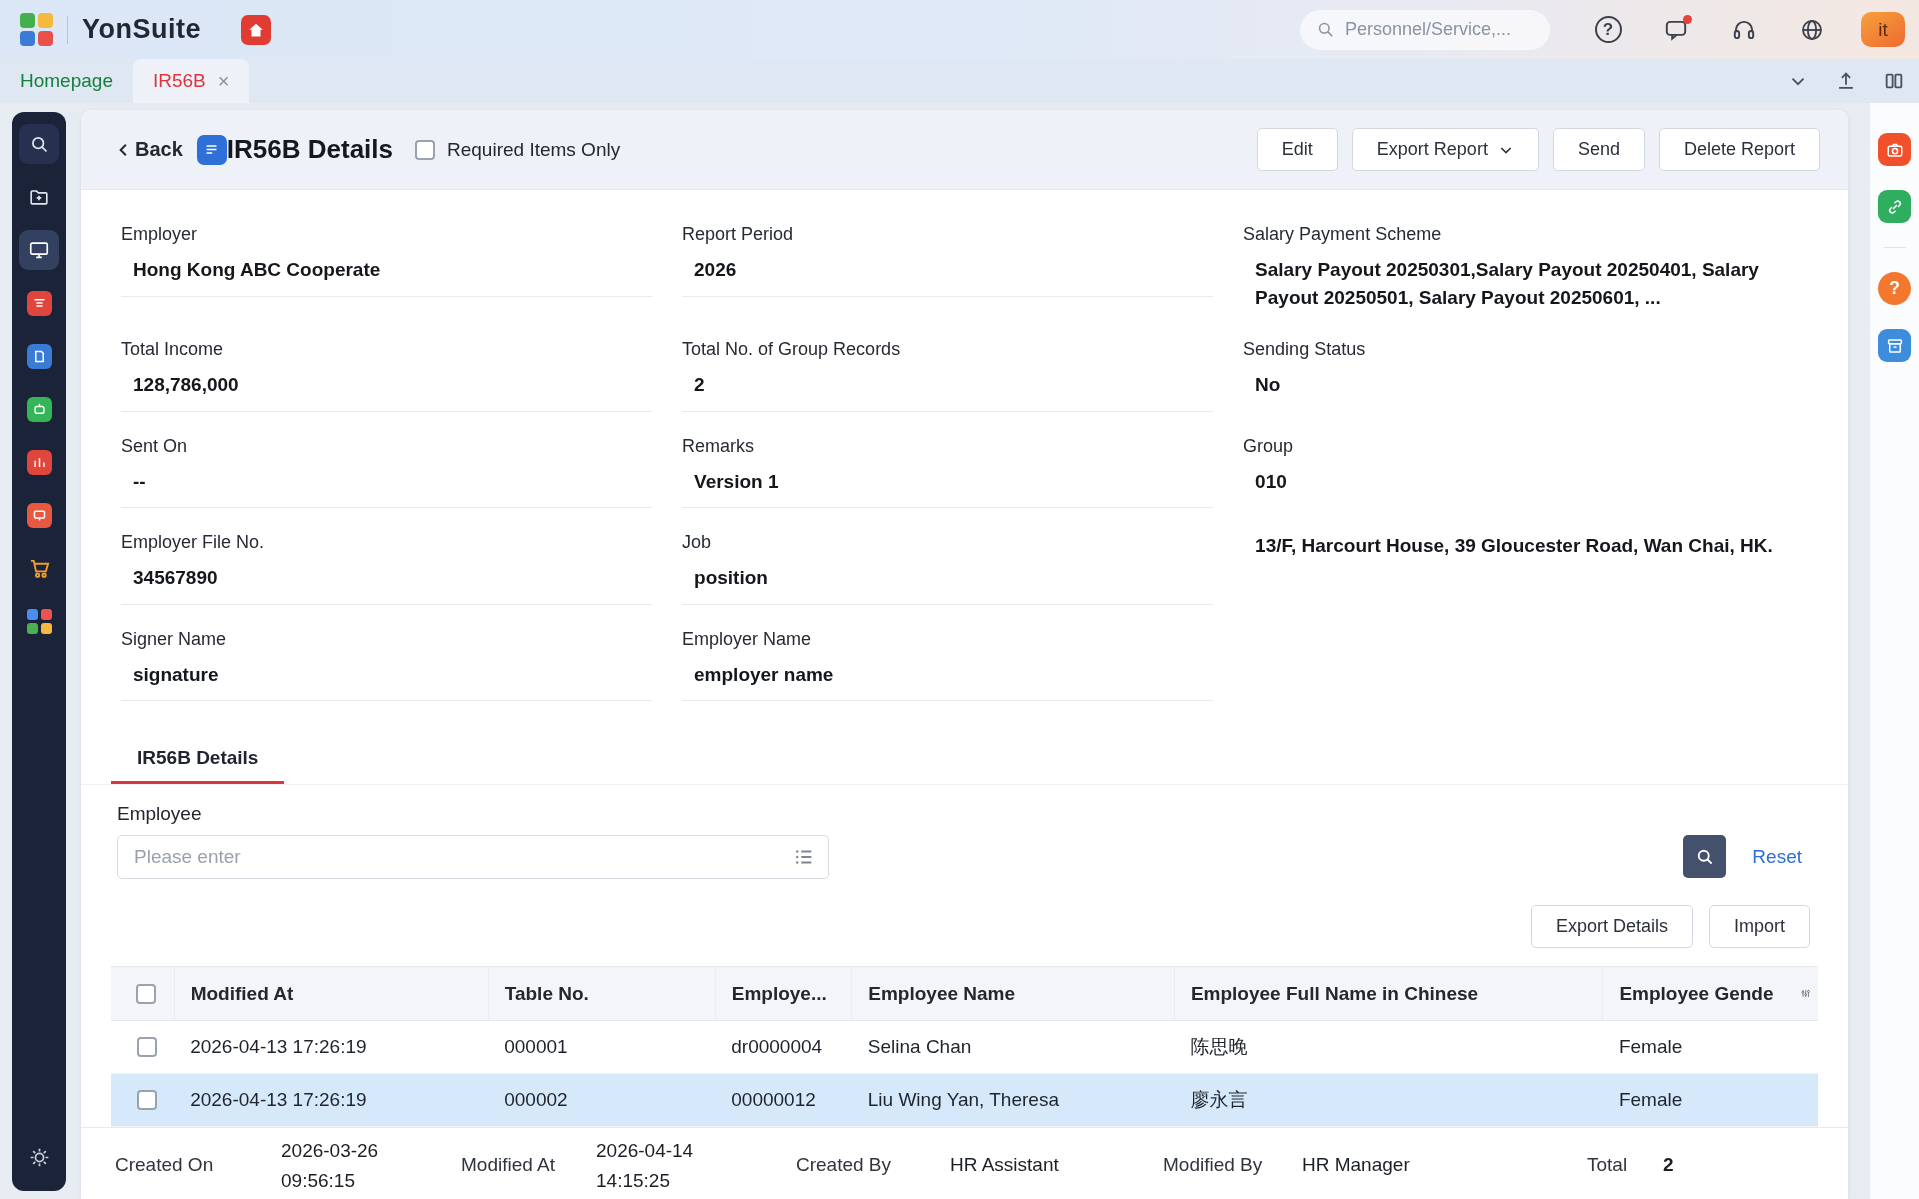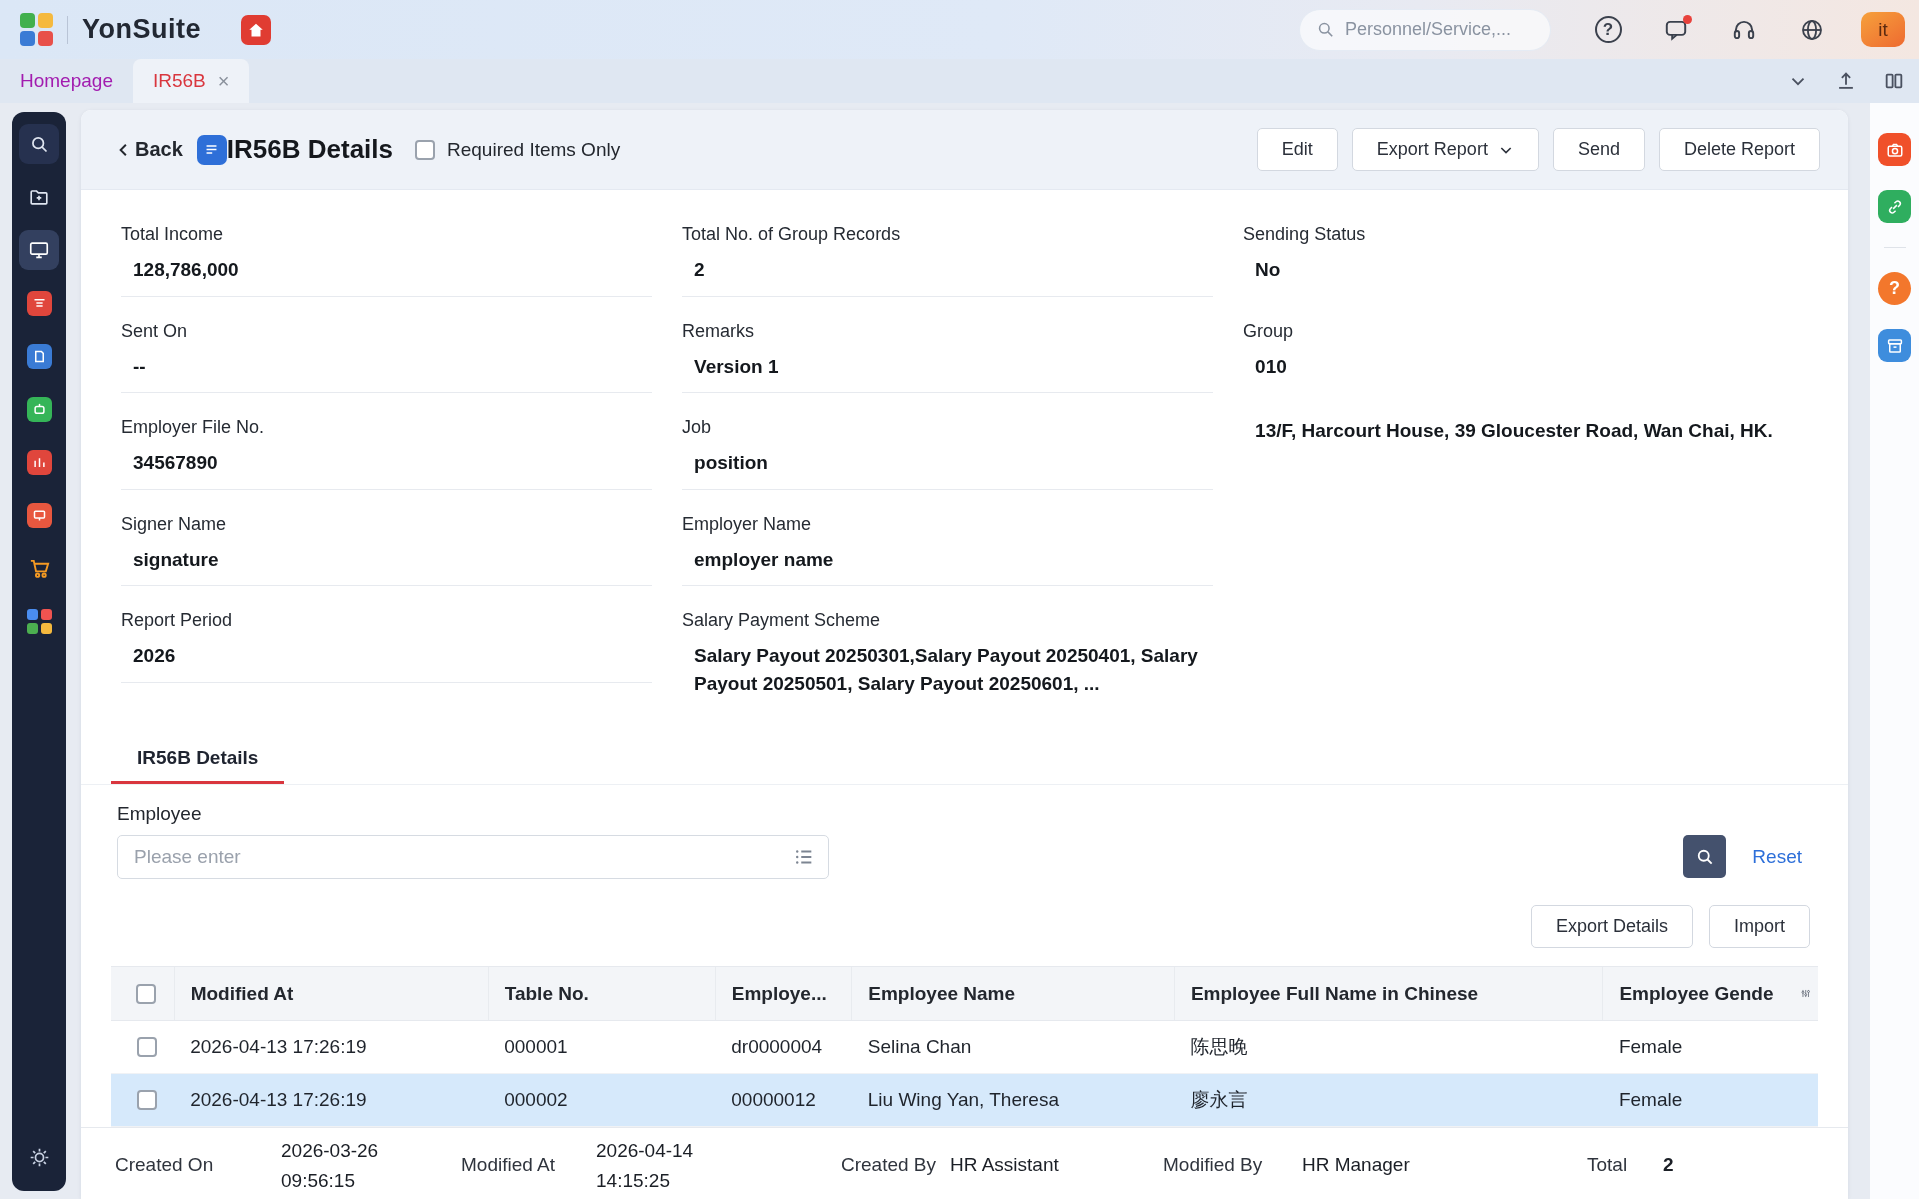--- a/index.html
+++ b/index.html
@@ -43,21 +43,21 @@
     background:linear-gradient(145deg,#f6a13c,#ee6a30);
     display:flex; align-items:center; justify-content:center;
     font-weight:400; font-size:19px; color:#5c2a10; cursor:pointer;
   }
 
   
   .tabstrip {
     position:absolute; top:59px; left:0; right:0; height:44px;
     background:#dfe7f2; display:flex; align-items:stretch; padding-right:14px;
   }
-  .ptab { display:flex; align-items:center; padding:0 20px; font-size:19px; color:#a21caf; cursor:pointer; }
+  .ptab { display:flex; align-items:center; padding:0 20px; font-size:19px; color:#15803d; cursor:pointer; }
   .ptab.active { background:#eef2f8; border-radius:8px 8px 0 0; color:#d9363e; gap:12px; }
   .ptab .close { color:#8a919c; font-size:20px; line-height:1; cursor:pointer; }
   .strip-icons { display:flex; align-items:center; gap:26px; color:#4a5160; margin-left:auto; }
   .strip-icons > div { cursor:pointer; }
 
   
   .sidenav {
     position:absolute; left:12px; top:112px; bottom:8px; width:54px;
     background:#1a2338; border-radius:12px;
     display:flex; flex-direction:column; align-items:center; padding:12px 0 14px; gap:13px;
@@ -375,20 +375,24 @@
         <svg width="16" height="16" viewBox="0 0 24 24" fill="none" stroke="#2b303a" stroke-width="2.4">
             <path d="M5 9l7 7 7-7"></path>
           </svg>
       </button>
       <button class="btn">Send</button>
       <button class="btn">Delete Report</button>
     </div>
   </div>
 
   <div class="form-grid">
+    <div class="field">
+        <div class="flab">Employer</div>
+        <div class="fval">Hong Kong ABC Cooperate</div>
+      </div>
     <div class="field">
         <div class="flab">Total Income</div>
         <div class="fval">128,786,000</div>
       </div>
     <div class="field">
         <div class="flab">Sent On</div>
         <div class="fval">--</div>
       </div>
     <div class="field">
         <div class="flab">Employer File No.</div>
@@ -542,20 +546,20 @@
     <span class="fi lab" style="left:34px">Created On</span>
     <span class="fi val twolines" style="left:200px">
       <span>2026-03-26</span><br>
       <span>09:56:15</span>
     </span>
     <span class="fi lab" style="left:380px">Modified At</span>
     <span class="fi val twolines" style="left:515px">
       <span>2026-04-14</span><br>
       <span>14:15:25</span>
     </span>
-    <span class="fi lab" style="left:760px">Created By</span>
+    <span class="fi lab" style="left:715px">Created By</span>
     <span class="fi val" style="left:869px">HR Assistant</span>
     <span class="fi lab" style="left:1082px">Modified By</span>
     <span class="fi val" style="left:1221px">HR Manager</span>
     <span class="fi lab" style="left:1506px">Total</span>
     <span class="fi val" style="left:1582px; font-weight:700">2</span>
   </div>
 </main>
 
 </body></html>

